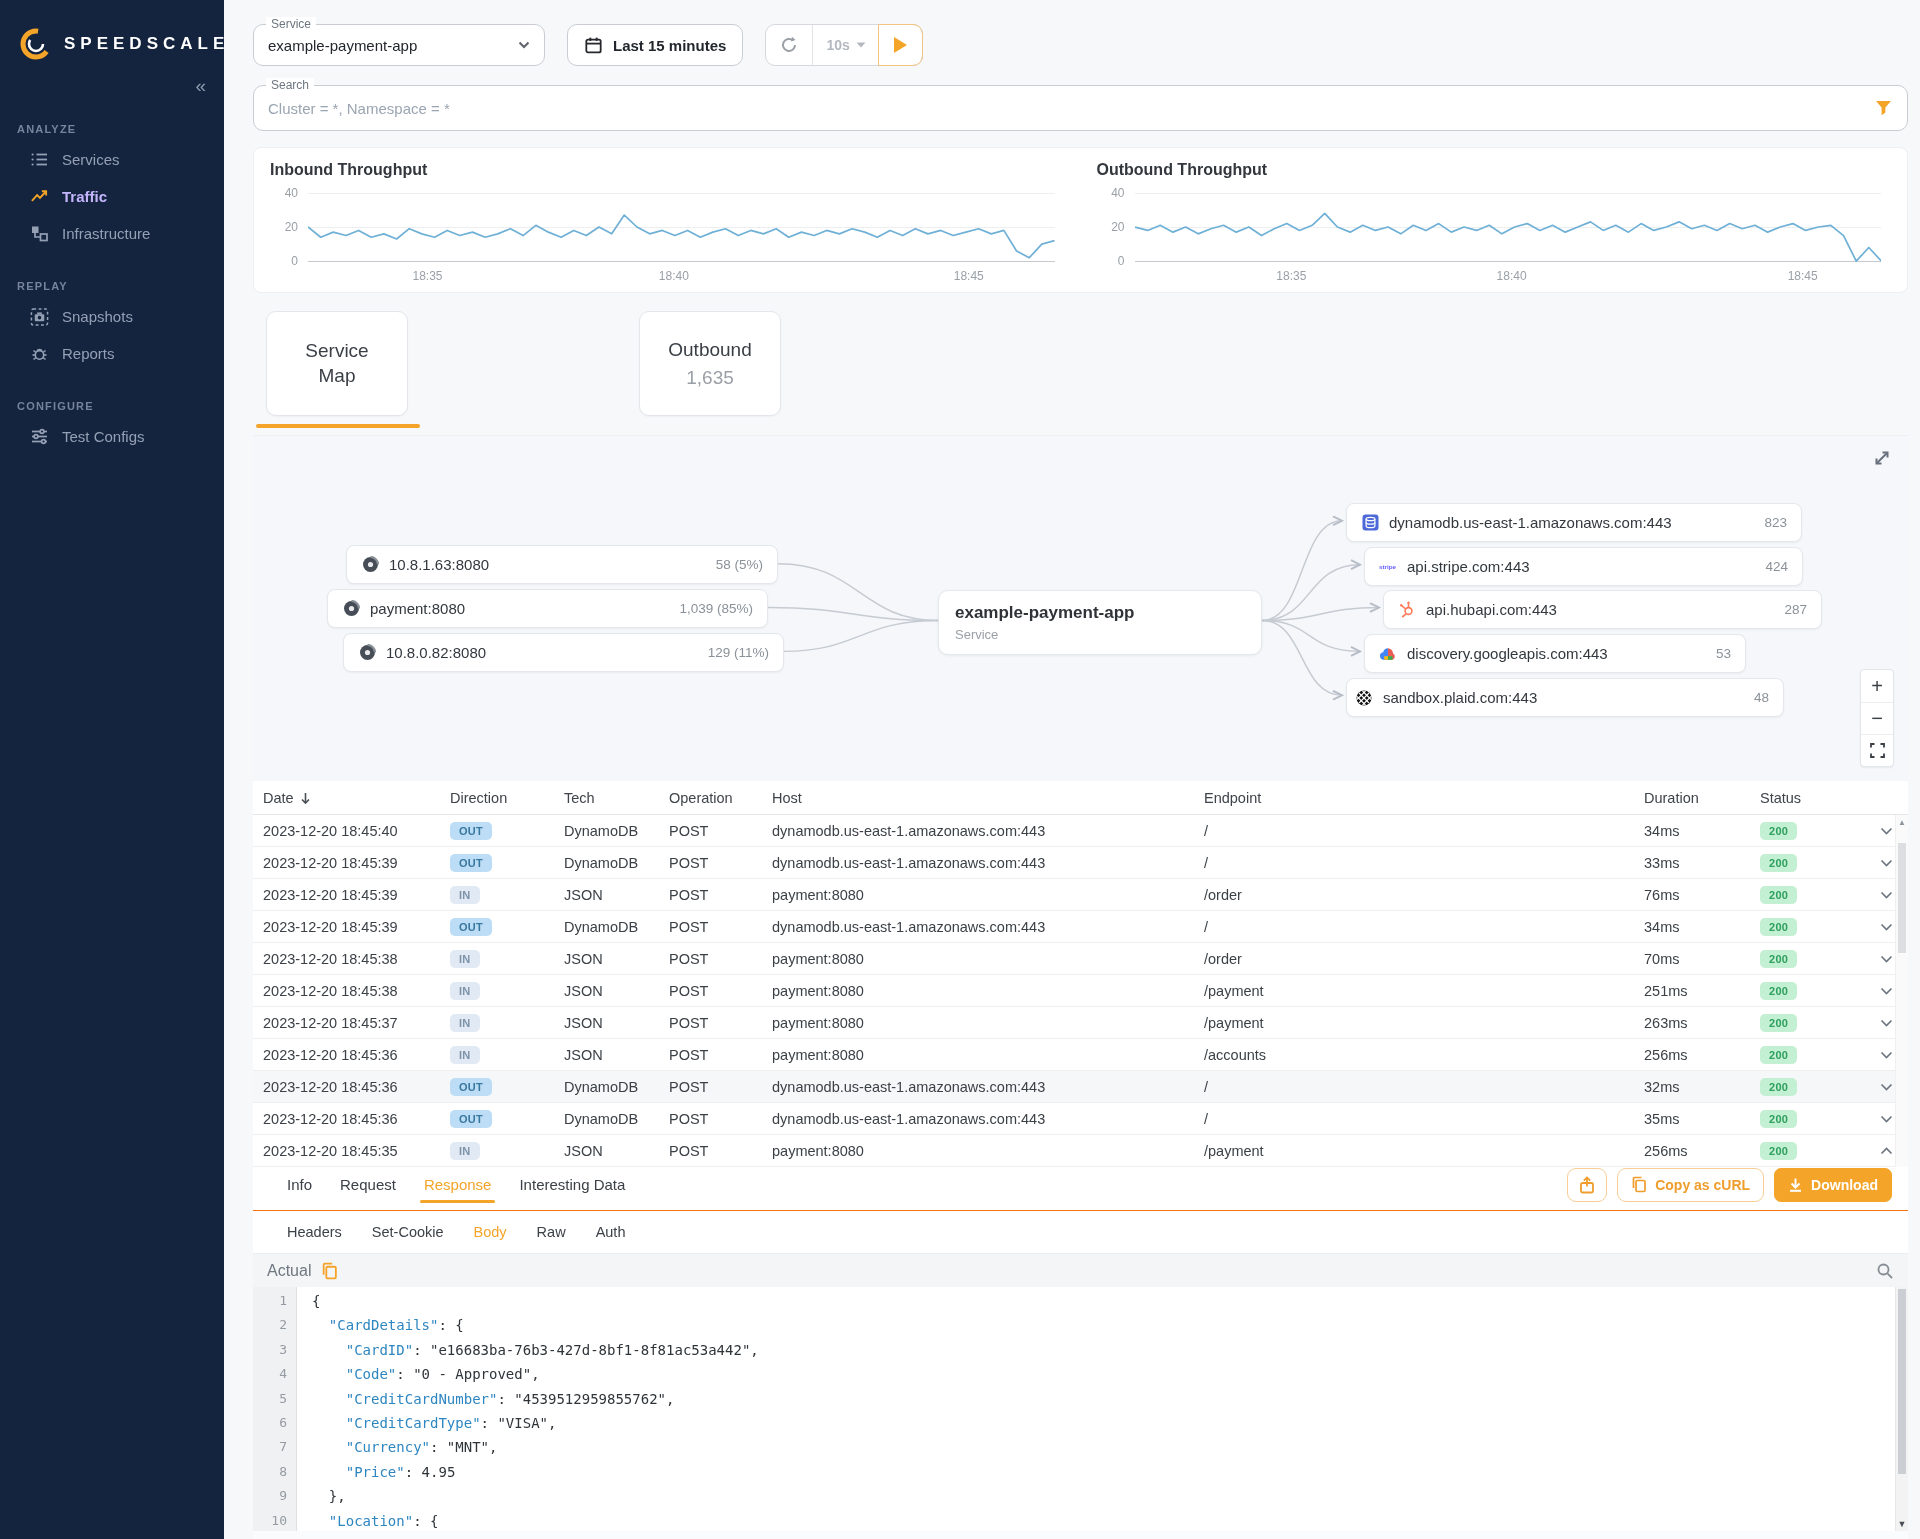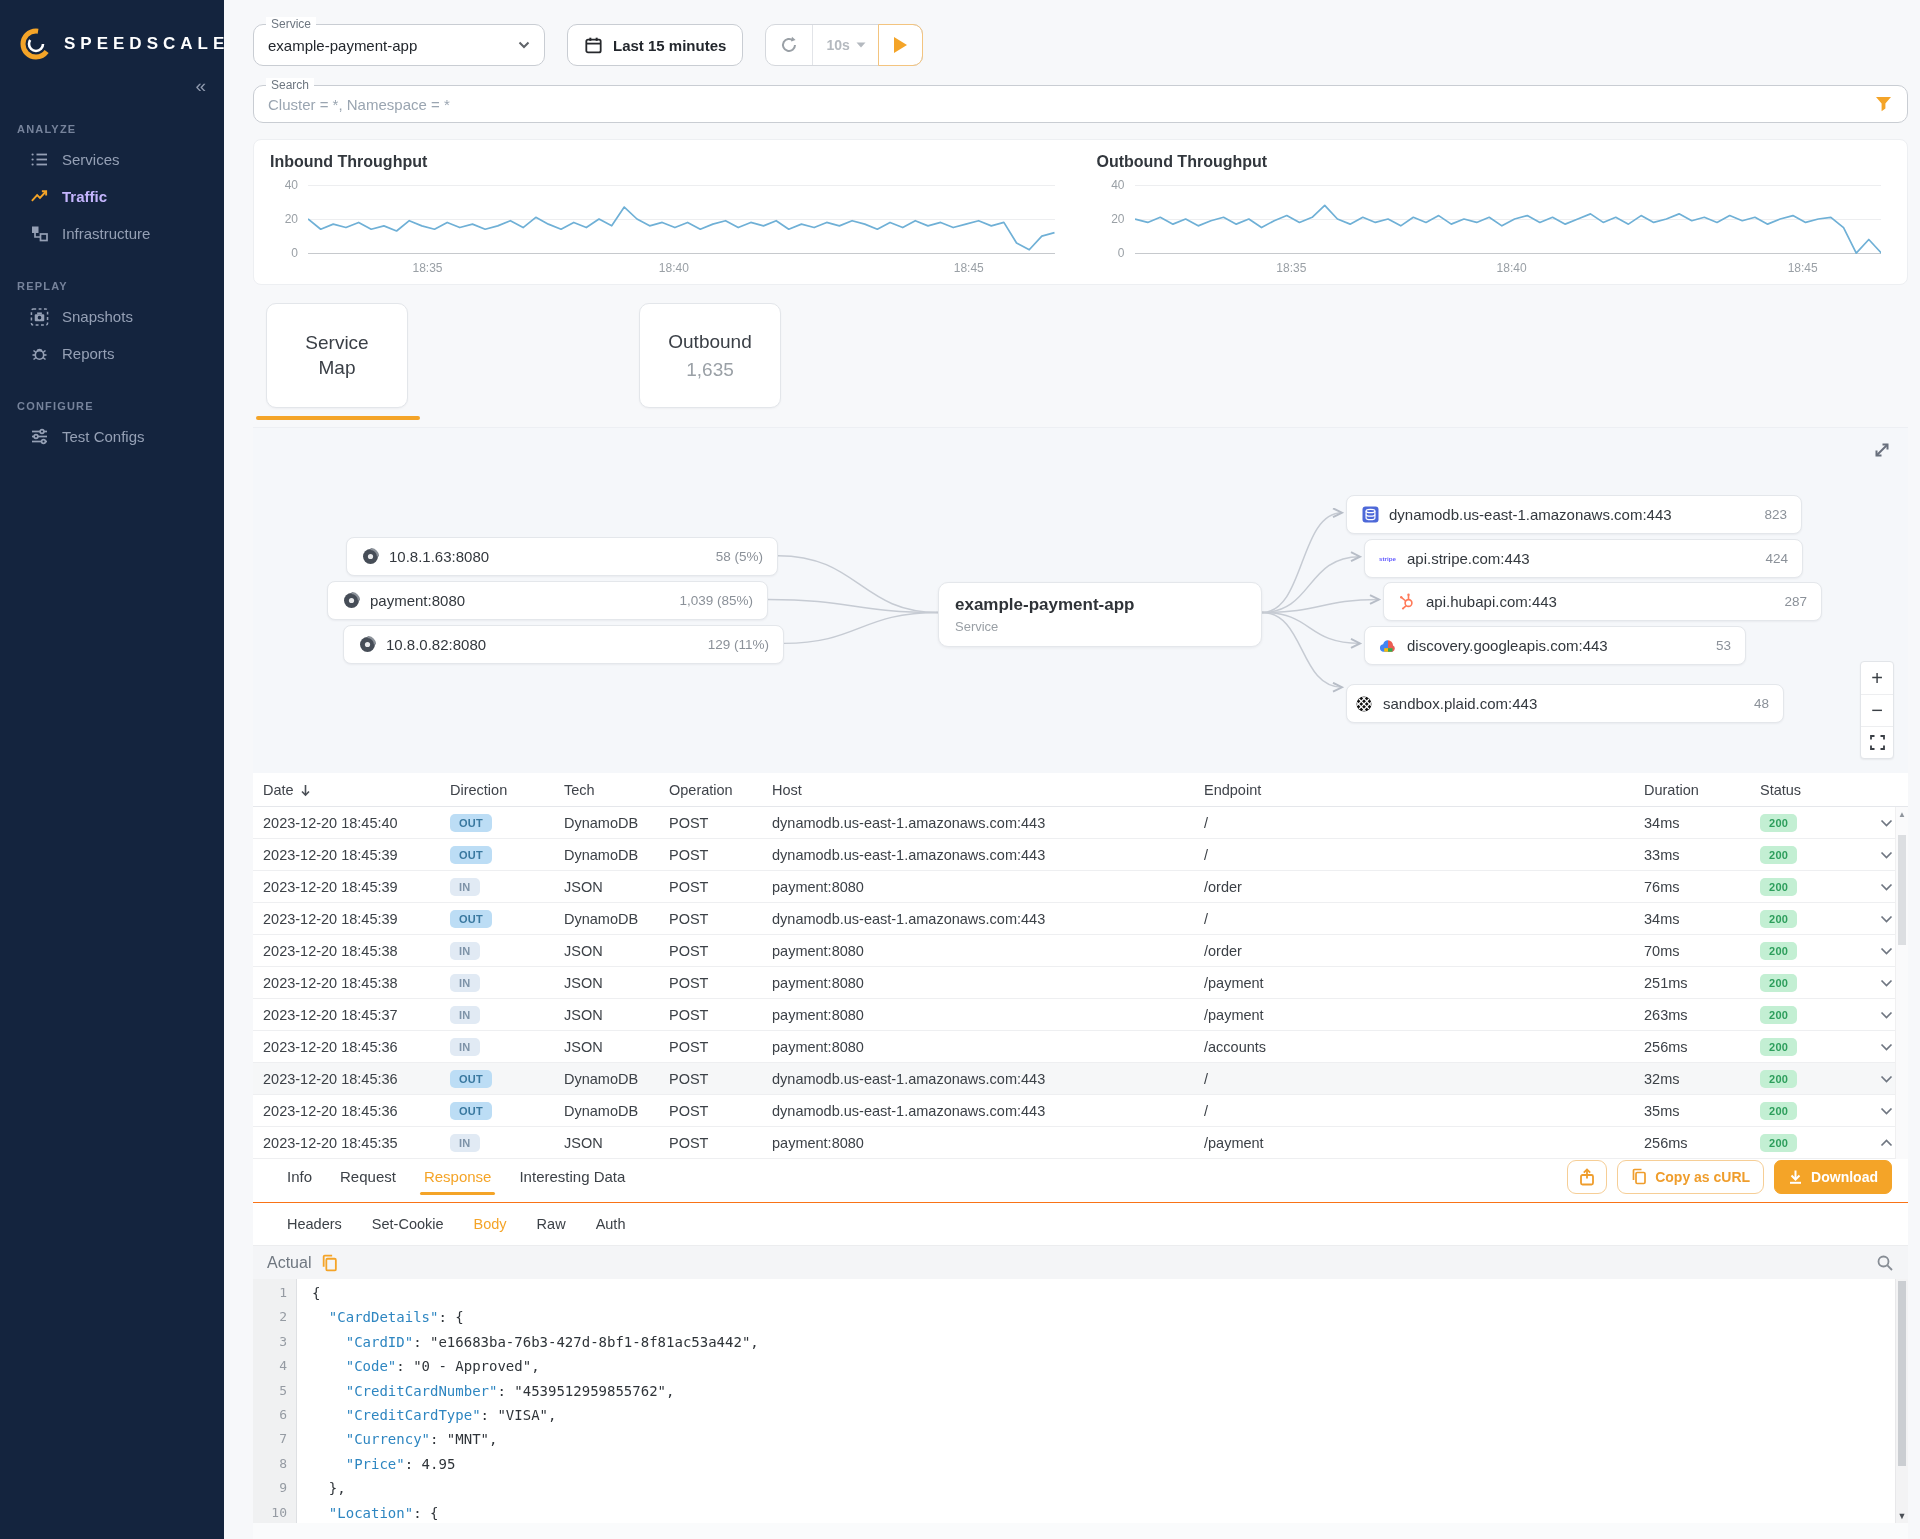--- a/index.html
+++ b/index.html
@@ -29,21 +29,21 @@
   .float-label{position:absolute;top:-8px;left:12px;background:#fff;padding:0 5px;font-size:12px;color:#6D7680;}
   .select{width:292px;padding:0 14px;justify-content:space-between;cursor:pointer;}
   .select .val{font-size:15px;color:#23272D;font-weight:500;}
   .btn{display:flex;align-items:center;gap:10px;border:1px solid #C9CDD3;border-radius:10px;background:#fff;height:42px;padding:0 16px;font-size:15px;font-weight:700;color:#23272D;cursor:pointer;}
   .refresh-group{display:flex;border:1px solid #D5D8DD;border-radius:10px;background:#fff;height:42px;overflow:visible;}
   .rg-seg{display:flex;align-items:center;justify-content:center;padding:0 13px;cursor:pointer;}
   .rg-seg + .rg-seg{border-left:1px solid #E2E4E8;}
   .rg-interval{color:#B4B9BF;font-size:14px;font-weight:700;display:flex;gap:6px;align-items:center;}
   .rg-play{border:1px solid #F3C47F !important;border-radius:0 10px 10px 0;margin:-1px;padding:0 15px;}
   .play-tri{width:0;height:0;border-left:13px solid var(--accent);border-top:8px solid transparent;border-bottom:8px solid transparent;}
-  .searchbar{margin-top:19px;height:38px;padding:0 14px;}
+  .searchbar{margin-top:19px;height:46px;padding:0 14px;}
   .searchbar input{flex:1;border:none;outline:none;font-size:15px;color:#333;background:transparent;font-family:"Liberation Sans",sans-serif;}
   .searchbar input::placeholder{color:#9AA5B1;}
   
   .charts-card{margin-top:16px;height:146px;background:#fff;border:1px solid #EDEFF2;border-radius:8px;display:flex;}
   .chart{flex:1;padding:13px 26px 0 16px;}
   .chart h3{font-size:16px;font-weight:700;color:#32373D;margin-bottom:10px;}
   .chart-plot{position:relative;margin-left:38px;height:76px;}
   .gline{position:absolute;left:0;right:0;height:1px;background:#EDEEF0;}
   .gline.axis{background:#C6C9CD;}
   .ylab{position:absolute;left:-38px;width:28px;text-align:right;font-size:12px;color:#9AA0A6;transform:translateY(-50%);}
@@ -427,21 +427,21 @@
             <path d="M5 13 a4 4 0 0 1 -0.6-7.95 A5.5 5.5 0 0 1 14.8 6.4 A3.6 3.6 0 0 1 14.2 13 Z" fill="#E8F0FE"></path>
             <path d="M5 13 a4 4 0 0 1 -0.6-7.95 A5.5 5.5 0 0 1 9.5 1 V13 Z" fill="#4285F4"></path>
             <path d="M9.5 1 a5.5 5.5 0 0 1 5.3 5.4 A3.6 3.6 0 0 1 14.2 13 H9.5 Z" fill="#EA4335" opacity="0.85"></path>
             <rect x="5.5" y="9.3" width="8" height="3.7" fill="#FBBC05"></rect>
             <rect x="9.5" y="9.3" width="4.7" height="3.7" fill="#34A853"></rect>
           </svg>
         </span>
         <span>discovery.googleapis.com:443</span>
         <span class="cnt">53</span>
       </div>
-      <div class="map-node" style="left: 1093px; top: 256px; width: 438px; padding-left: 8px;">
+      <div class="map-node" style="left: 1093px; top: 242px; width: 438px; padding-left: 8px;">
         <span class="mico">
           <svg width="16" height="16" viewBox="0 0 16 16">
             <circle cx="8" cy="8" r="7.5" fill="#111"></circle>
             <g stroke="#fff" stroke-width="1.1">
               <line x1="3" y1="3" x2="13" y2="13"></line>
               <line x1="6.5" y1="1" x2="15" y2="9.5"></line>
               <line x1="1" y1="6.5" x2="9.5" y2="15"></line>
               <line x1="13" y1="3" x2="3" y2="13"></line>
               <line x1="15" y1="6.5" x2="6.5" y2="15"></line>
               <line x1="9.5" y1="1" x2="1" y2="9.5"></line>

